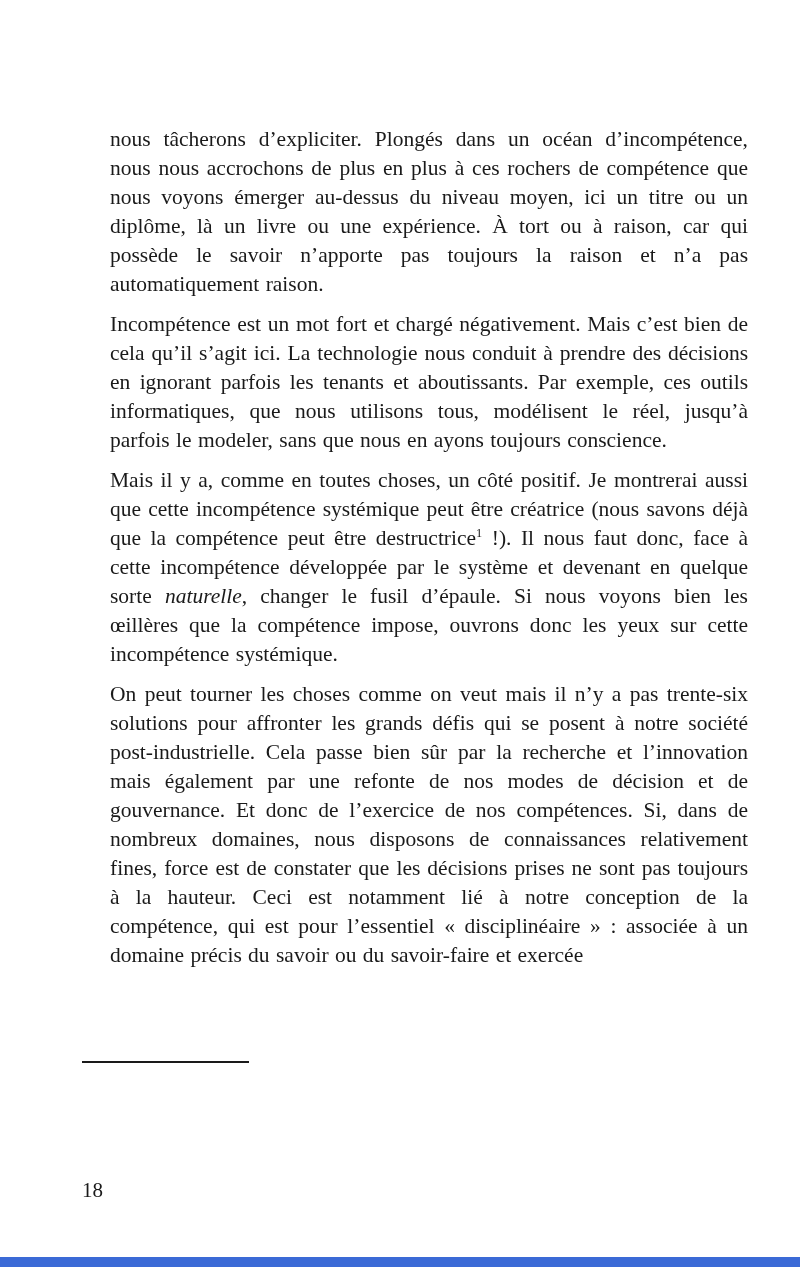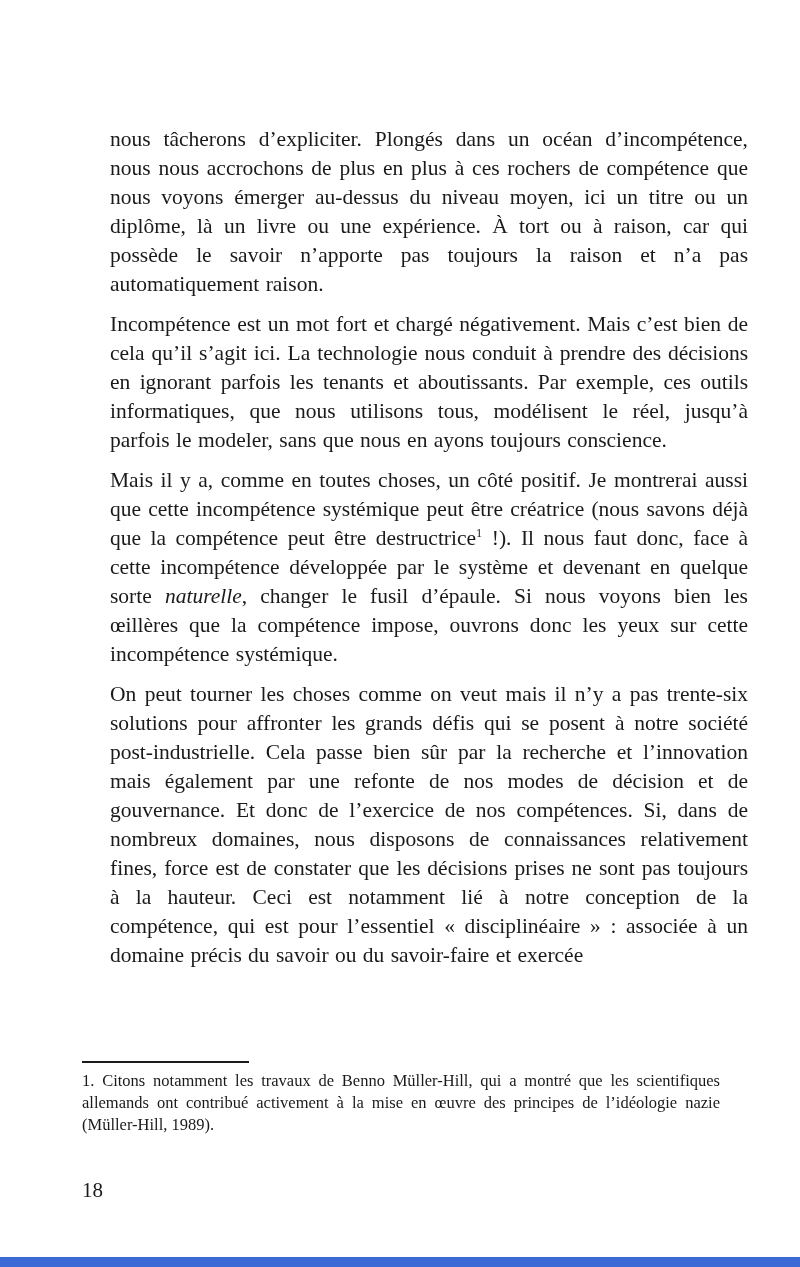--- a/index.html
+++ b/index.html
@@ -78,19 +78,18 @@
 
   <div class="body-text" id="body-text">
       <p><span>nous tâcherons d’expliciter. Plongés dans un océan d’incompétence, nous nous accrochons de plus en plus à ces rochers de compétence que nous voyons émerger au-dessus du niveau moyen, ici un titre ou un diplôme, là un livre ou une expérience. À tort ou à raison, car qui possède le savoir n’apporte pas toujours la raison et n’a pas automatiquement raison.</span></p>
       <p><span>Incompétence est un mot fort et chargé négativement. Mais c’est bien de cela qu’il s’agit ici. La technologie nous conduit à prendre des décisions en ignorant parfois les tenants et aboutissants. Par exemple, ces outils informatiques, que nous utilisons tous, modélisent le réel, jusqu’à parfois le modeler, sans que nous en ayons toujours conscience.</span></p>
       <p><span>Mais il y a, comme en toutes choses, un côté positif. Je montrerai aussi que cette incompétence systémique peut être créatrice (nous savons déjà que la compétence peut être destructrice</span><sup>1</sup><span>&nbsp;!). Il nous faut donc, face à cette incompétence développée par le système et devenant en quelque sorte </span><i>naturelle</i><span>, changer le fusil d’épaule. Si nous voyons bien les œillères que la compétence impose, ouvrons donc les yeux sur cette incompétence systémique.</span></p>
       <p><span>On peut tourner les choses comme on veut mais il n’y a pas trente-six solutions pour affronter les grands défis qui se posent à notre société post-industrielle. Cela passe bien sûr par la recherche et l’innovation mais également par une refonte de nos modes de décision et de gouvernance. Et donc de l’exercice de nos compétences. Si, dans de nombreux domaines, nous disposons de connaissances relativement fines, force est de constater que les décisions prises ne sont pas toujours à la hauteur. Ceci est notamment lié à notre conception de la compétence, qui est pour l’essentiel «&nbsp;disciplinéaire&nbsp;»&nbsp;: associée à un domaine précis du savoir ou du savoir-faire et exercée</span></p>
     </div>
 
   <div class="footnote-rule" style="border-top-color: rgb(26, 26, 26);"></div>
 
-  <div class="footnote">1. Citons notamment les travaux de Benno Müller-Hill, qui a montré que les scientifiques allemands ont contribué activement à la mise en œuvre des principes de l’idéologie nazie (Müller-Hill, 1989).</div>
 
   <div class="page-number">18</div>
 
   <div class="bottom-bar" style="background: rgb(59, 106, 214);"></div>
 
 </div>
 
 </body></html>

